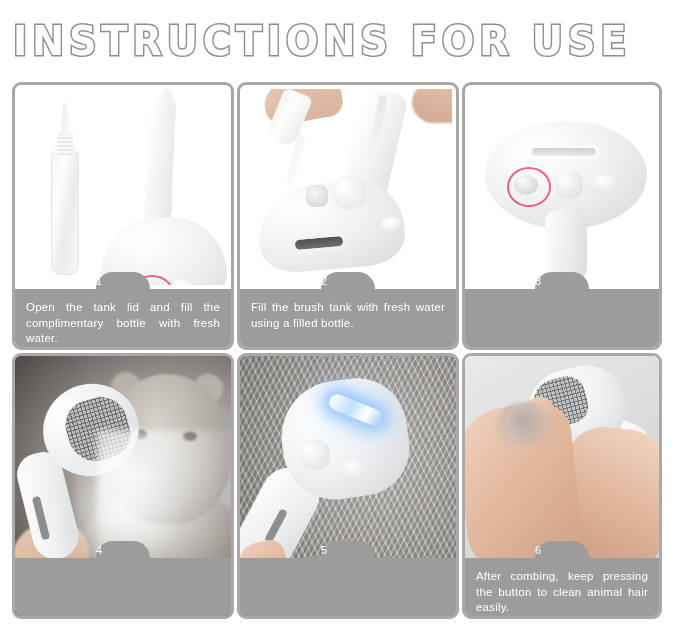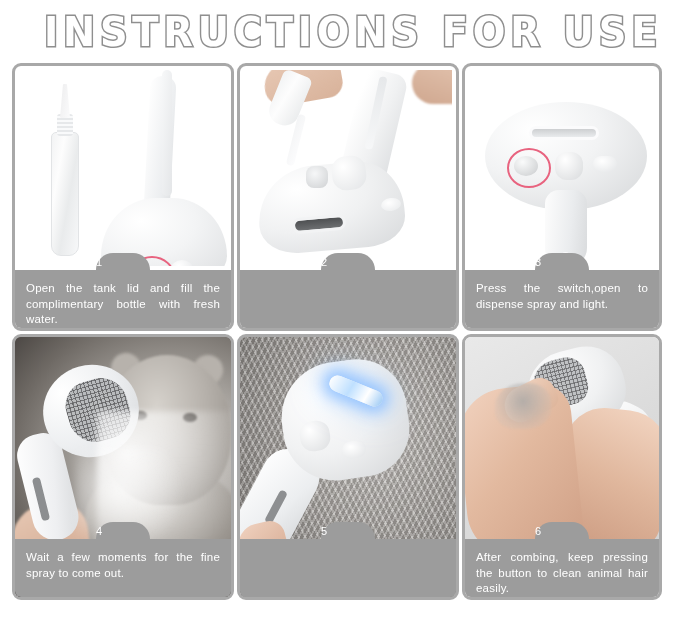--- a/index.html
+++ b/index.html
@@ -10,24 +10,24 @@
   body {
     width: 675px;
     height: 639px;
     font-family: "Liberation Sans", sans-serif;
     overflow: hidden;
     position: relative;
   }
 
   
   .title-wrap {
-    height: 63px;
+    height: 82px;
     display: flex;
     align-items: center;
-    justify-content: flex-end;
+    justify-content: flex-start;
   }
   .title {
     font-family: "DejaVu Sans", sans-serif;
     font-size: 40px;
     font-weight: 700;
     letter-spacing: 5px;
     color: #ffffff;
     -webkit-text-stroke: 3px #8f8f8f;
     paint-order: stroke fill;
     text-stroke: 3px #8f8f8f;
@@ -533,37 +533,37 @@
       <div class="p2-base"></div>
       <div class="p2-cap"></div>
       <div class="p2-port"></div>
       <div class="p2-btn"></div>
       <div class="p2-slot"></div>
       <div class="p2-bottle"></div>
       <div class="p2-nozzle"></div>
     </div>
     <div class="caption">
       <div class="badge">2</div>
+      <span>Fill the brush tank with fresh water using a filled bottle.</span>
     </div>
   </div>
 
   <div class="panel panel-r1">
     <div class="stage inset">
       <div class="p3-head"></div>
       <div class="p3-neck"></div>
       <div class="p3-stemslot"></div>
       <div class="p3-slot"></div>
       <div class="p3-sw"></div>
       <div class="p3-knob"></div>
       <div class="p3-btn"></div>
       <div class="hl-circle" style="left:38px;top:78px;width:40px;height:36px;"></div>
     </div>
     <div class="caption">
       <div class="badge">3</div>
-      <span>Press the switch,open to dispense spray and light.</span>
     </div>
   </div>
 
   <div class="panel panel-r2 bleed">
     <div class="stage">
       <div class="p4-bg"></div>
       <div class="p4-ear1"></div>
       <div class="p4-ear2"></div>
       <div class="p4-catbody"></div>
       <div class="p4-cat"></div>
@@ -572,21 +572,20 @@
       <div class="p4-hand"></div>
       <div class="p4-handle"></div>
       <div class="p4-hslot"></div>
       <div class="p4-brush-head"></div>
       <div class="p4-pins"></div>
       <div class="p4-mist"></div>
       <div class="p4-mist2"></div>
     </div>
     <div class="caption">
       <div class="badge">4</div>
-      <span>Wait a few moments for the fine spray to come out.</span>
     </div>
   </div>
 
   <div class="panel panel-r2 bleed">
     <div class="stage">
       <div class="p5-bg"></div>
       <div class="p5-fur2"></div>
       <div class="p5-handle"></div>
       <div class="p5-hslot"></div>
       <div class="p5-head"></div>

